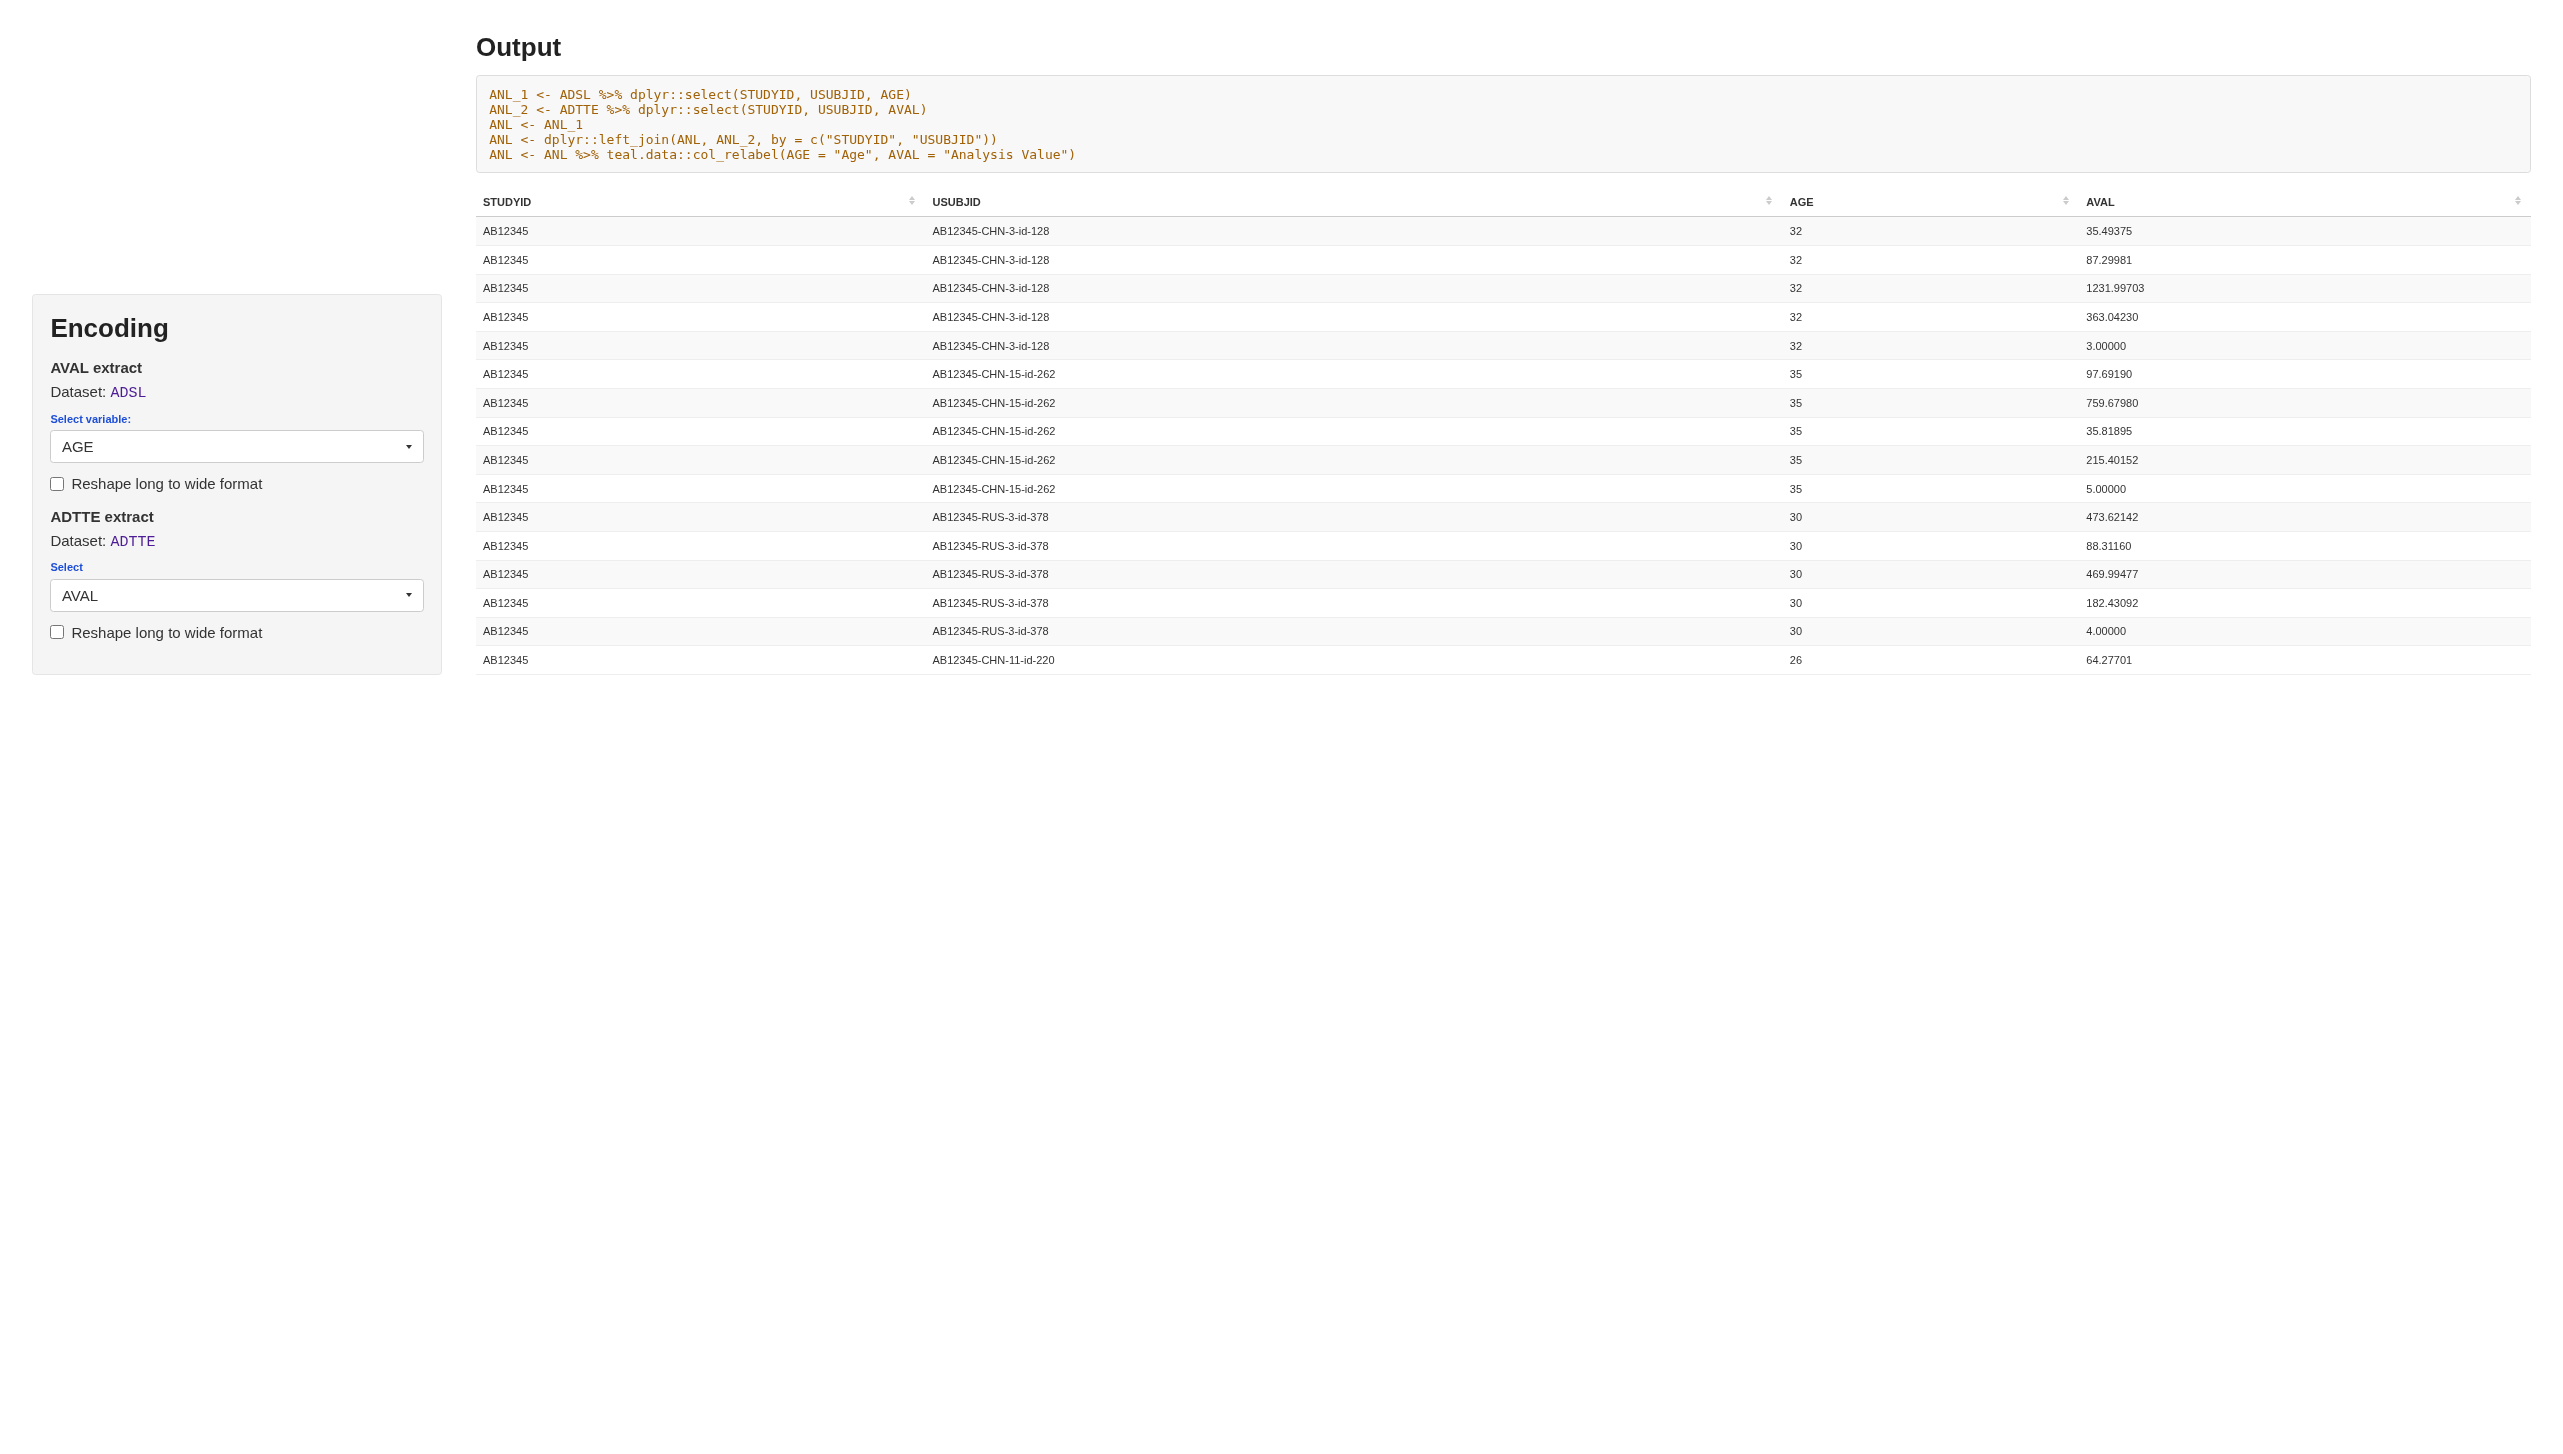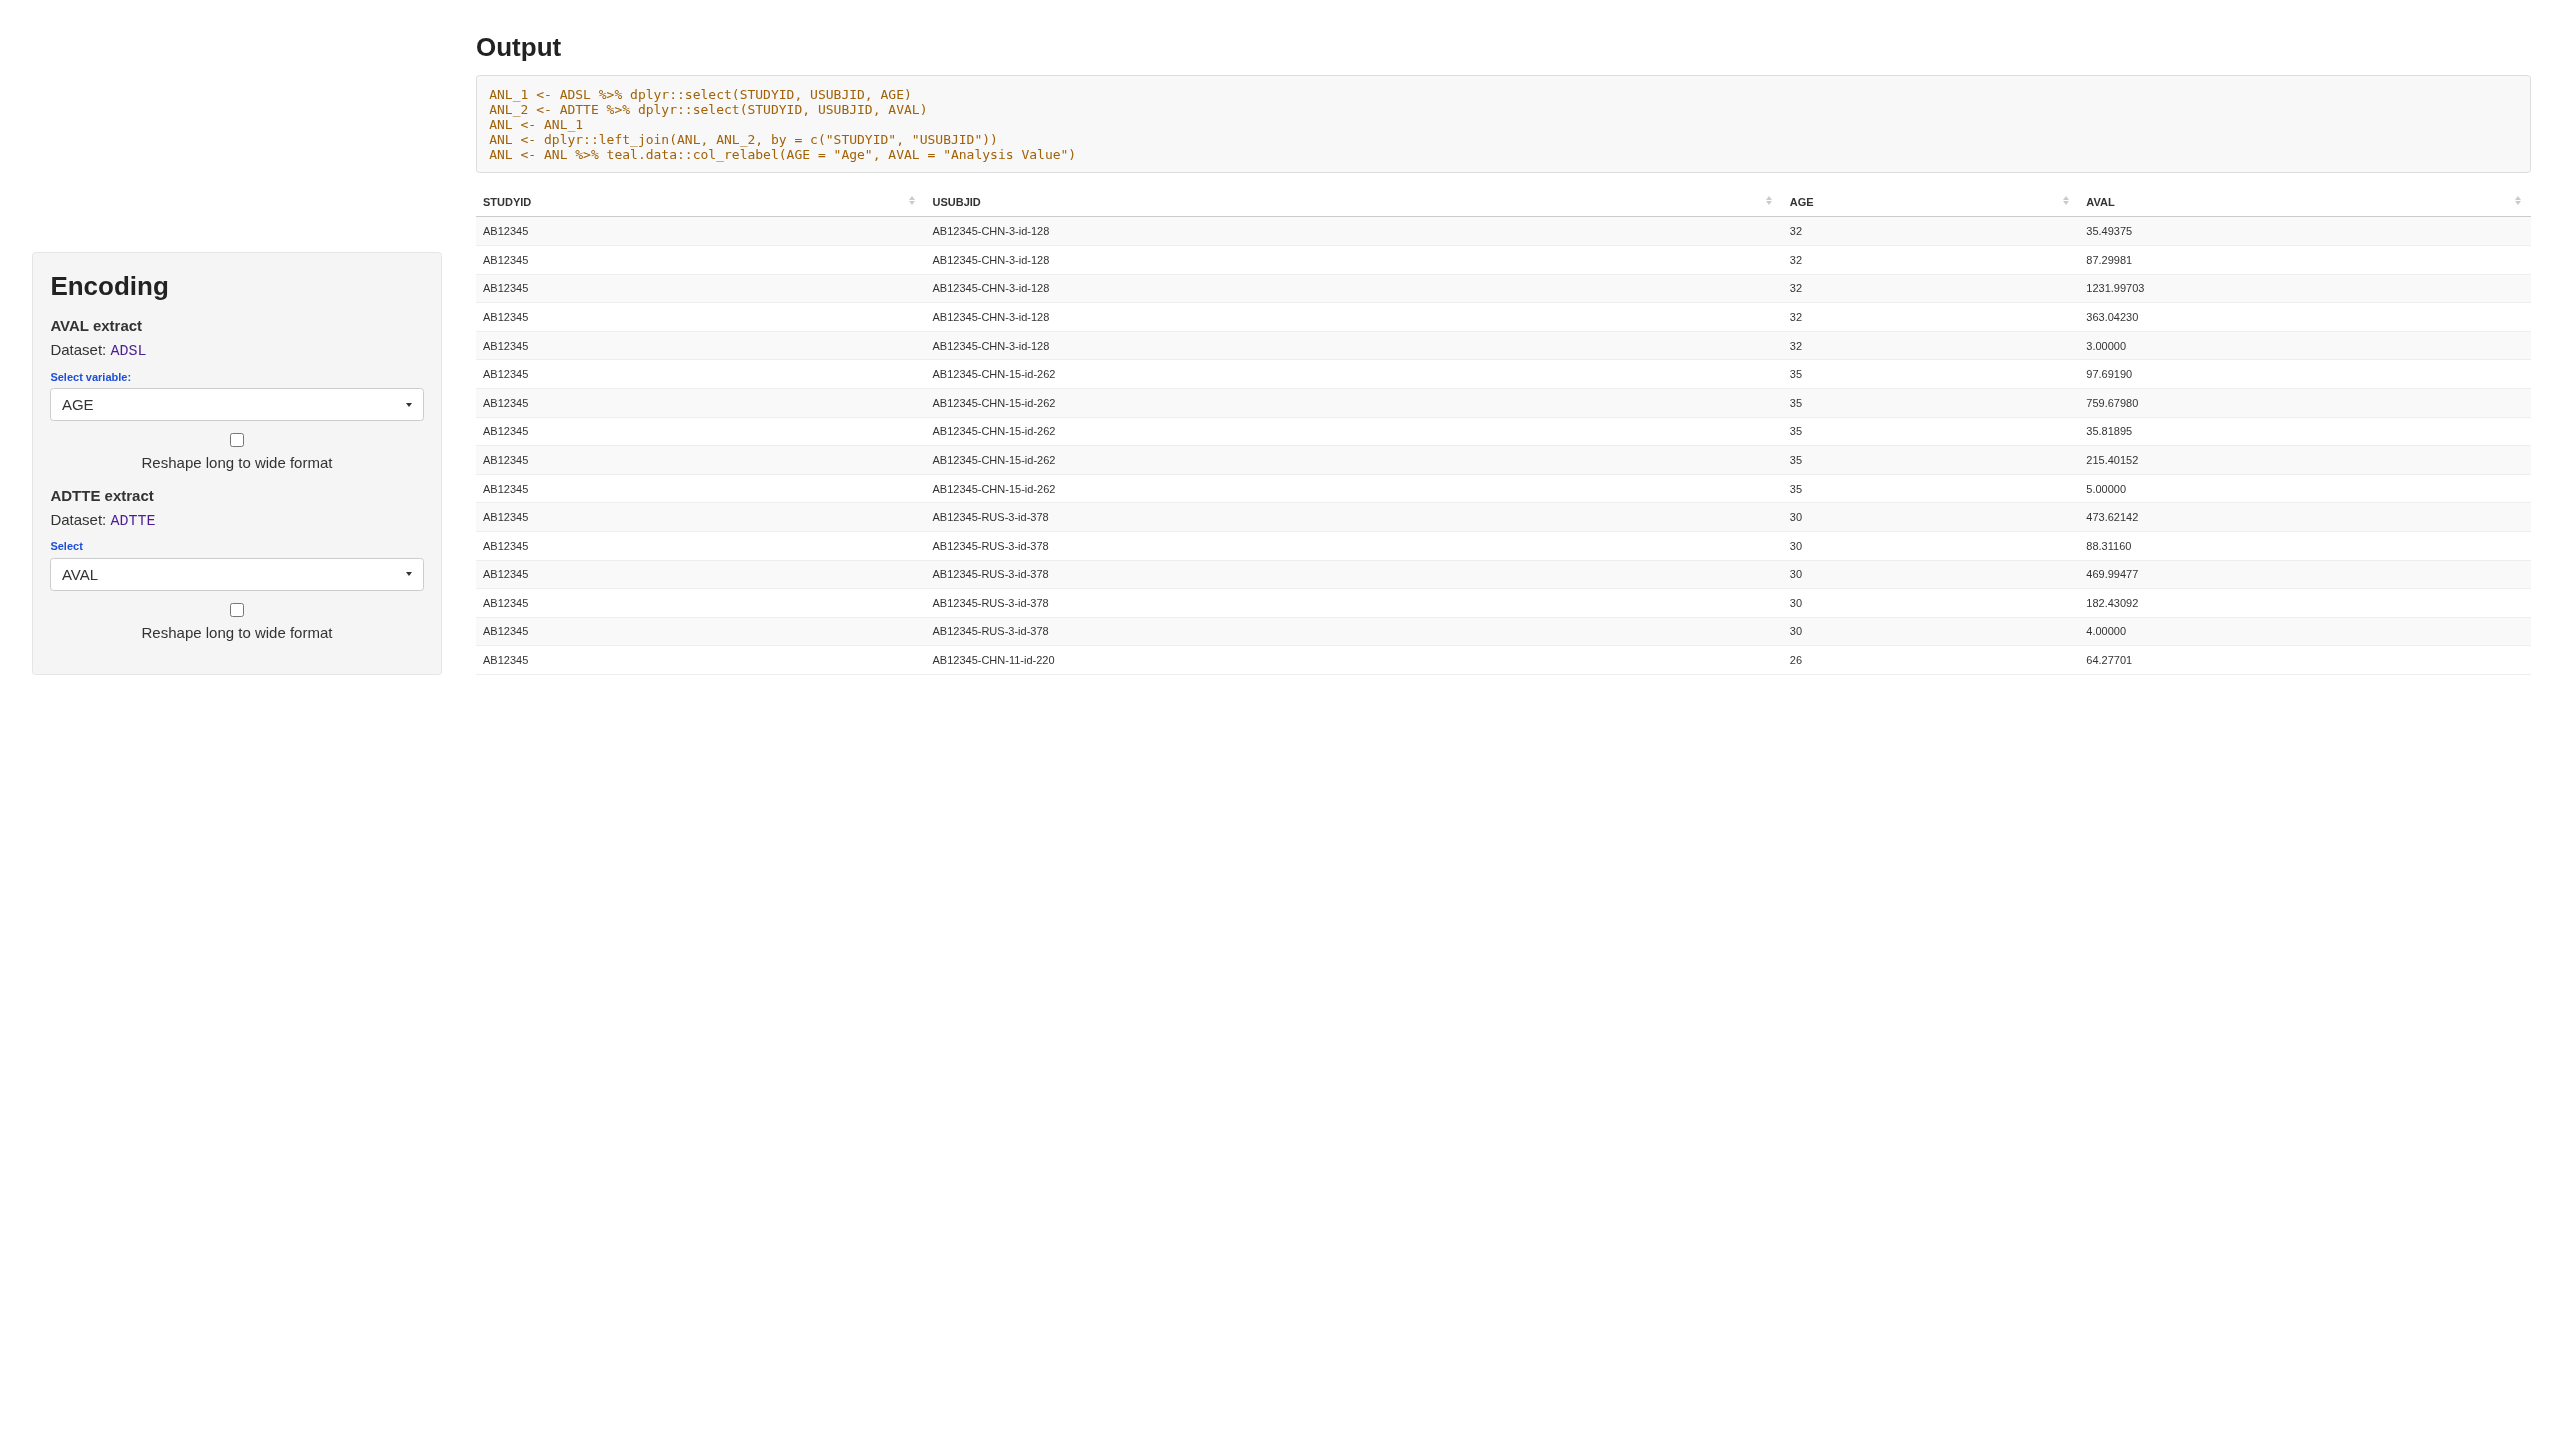--- a/index.html
+++ b/index.html
@@ -75,21 +75,20 @@
       border-left: 3.5px solid transparent;
       border-right: 3.5px solid transparent;
       border-top: 4.4px solid #333;
     }
     .checkbox-row {
       display: flex;
       align-items: center;
       gap: 7px;
       font-size: 15px;
       color: #333;
-      flex-direction: column;
     }
     .checkbox-row input[type="checkbox"] {
       width: 14px;
       height: 14px;
       cursor: pointer;
     }
     .main {
       flex: 1;
       padding-left: 26px;
       min-width: 0;

